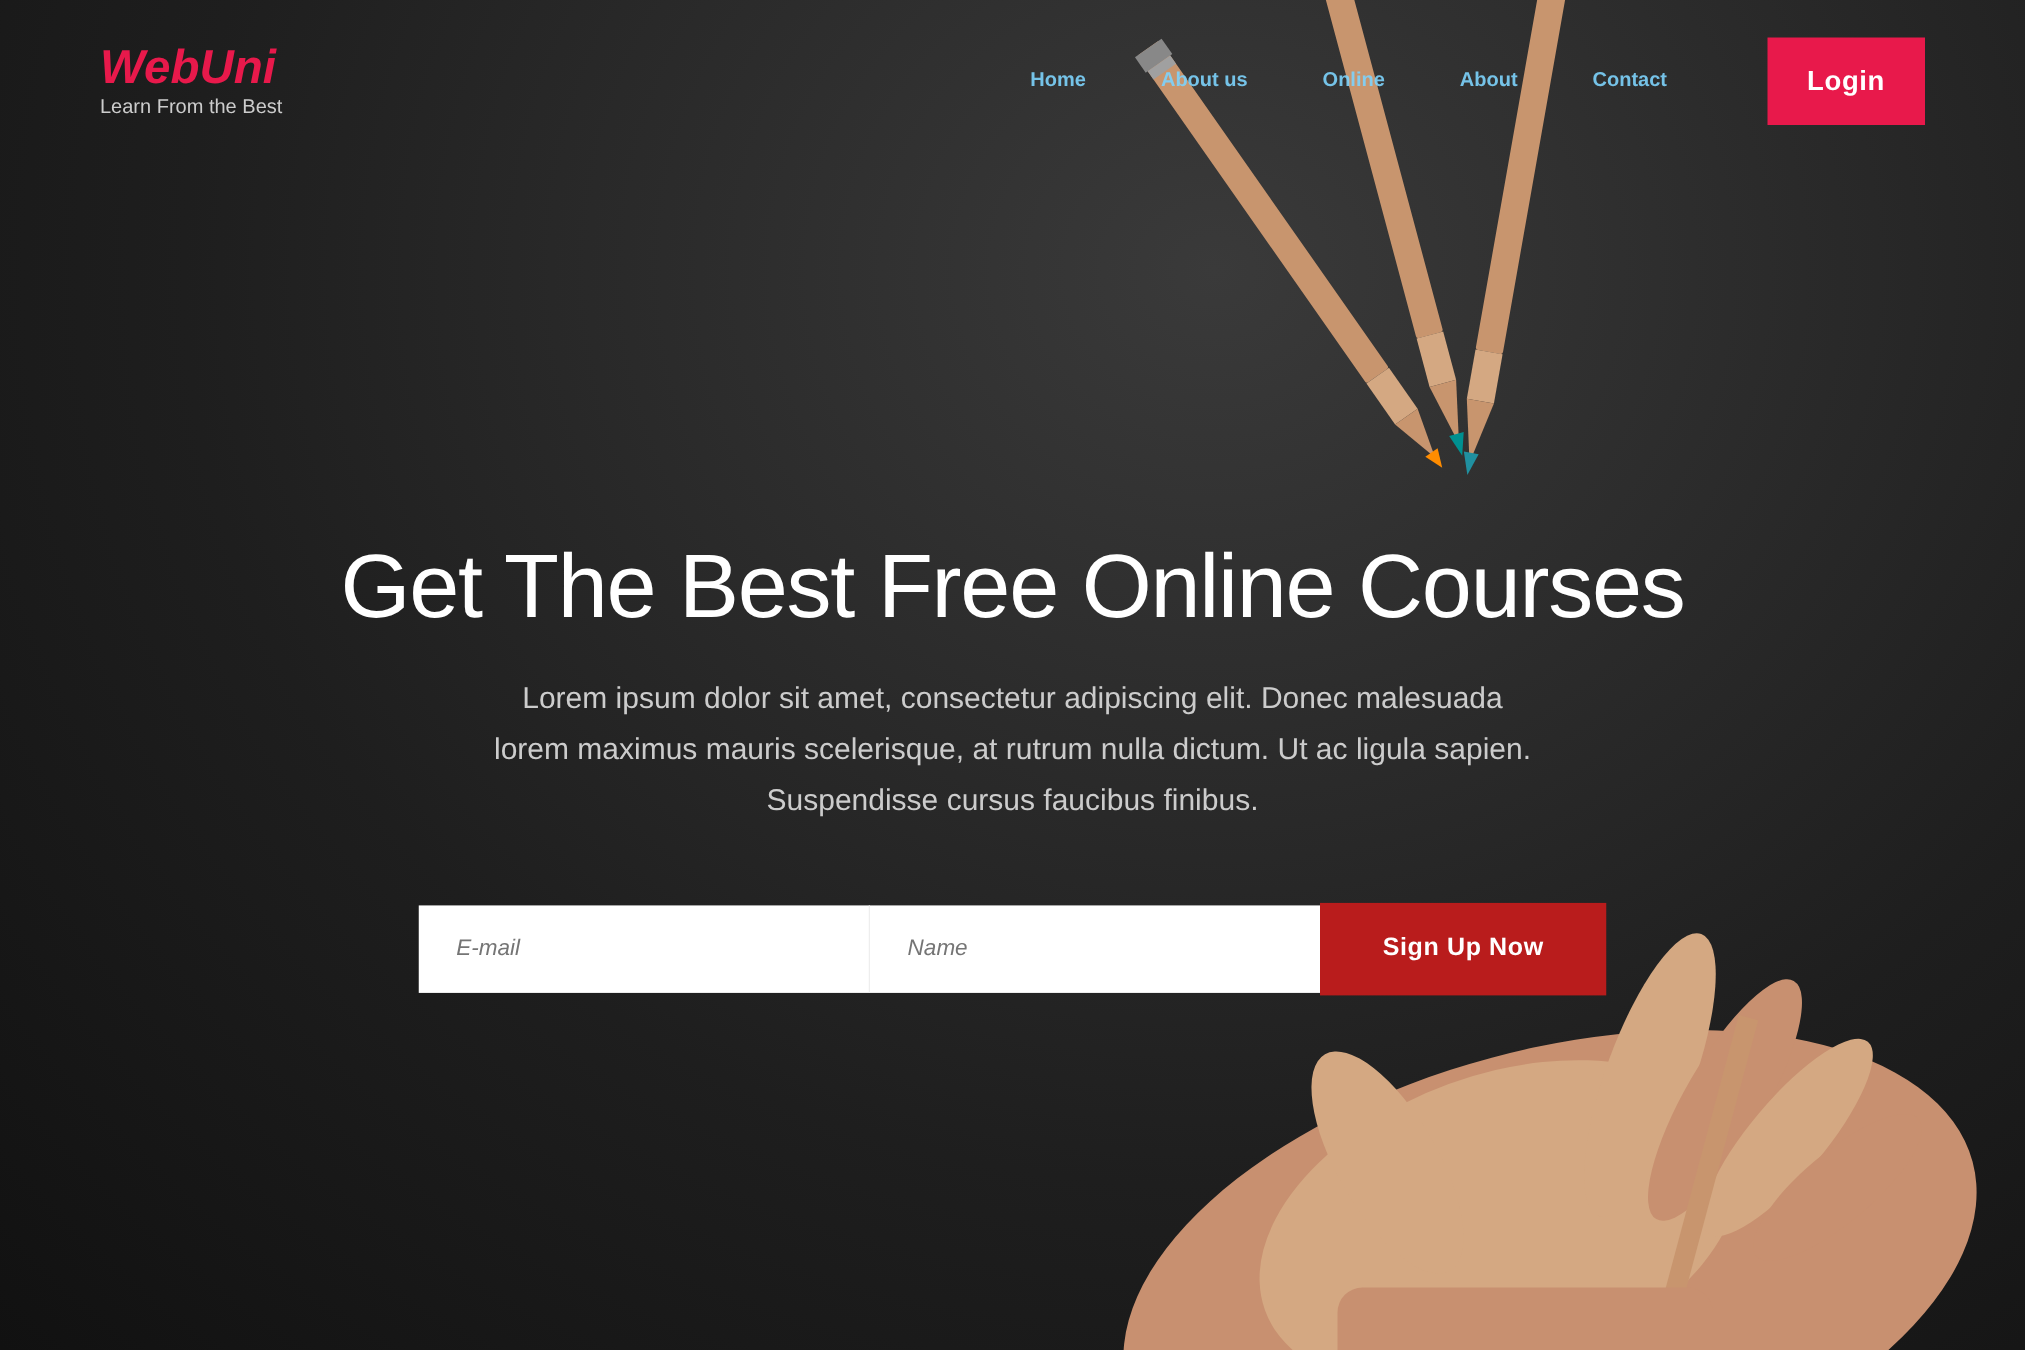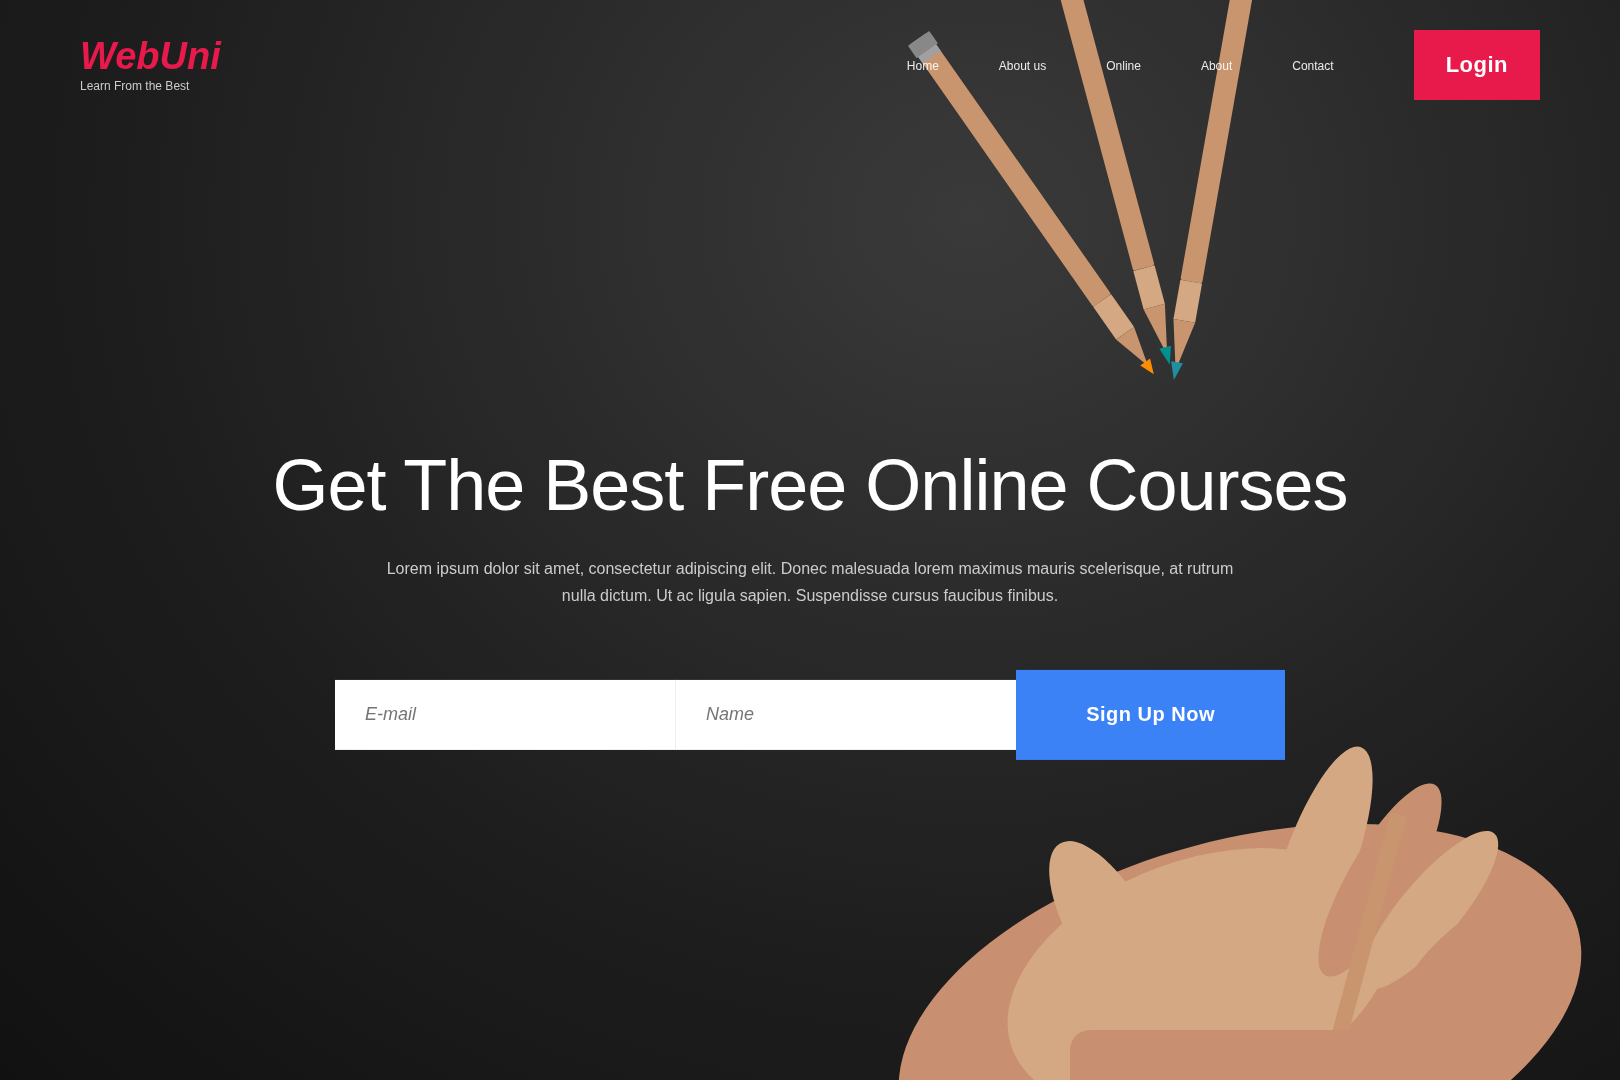--- a/index.html
+++ b/index.html
@@ -71,37 +71,37 @@
       color: #fff;
       line-height: 1;
       font-style: italic;
     }
 
     .logo-text span {
       color: #e8194b;
     }
 
     .logo-tagline {
-      font-size: 12px;
+      font-size: 16px;
       color: #ccc;
       margin-top: 4px;
     }
 
     .nav-links {
       display: flex;
       align-items: center;
       gap: 60px;
       list-style: none;
     }
 
     .nav-links li a {
-      color: #ffffff;
+      color: #7dd3fc;
       text-decoration: none;
-      font-size: 12px;
-      font-weight: 400;
+      font-size: 16px;
+      font-weight: 700;
       opacity: 0.9;
     }
 
     .login-btn {
       margin-left: 80px;
       background: #e8194b;
       color: #fff;
       border: none;
       padding: 22px 32px;
       font-size: 22px;
@@ -124,21 +124,21 @@
     .hero-title {
       font-size: 72px;
       font-weight: 300;
       color: #fff;
       line-height: 1.1;
       margin-bottom: 30px;
       letter-spacing: -1px;
     }
 
     .hero-description {
-      font-size: 16px;
+      font-size: 24px;
       color: #ccc;
       line-height: 1.7;
       margin-bottom: 60px;
       max-width: 850px;
       margin-left: auto;
       margin-right: auto;
     }
 
     .signup-form {
       display: flex;
@@ -159,23 +159,23 @@
       color: #888;
       background: #fff;
       font-style: italic;
     }
 
     .signup-form input:first-child {
       border-right: 1px solid #eee;
     }
 
     .signup-btn {
-      height: 90px;
-      padding: 0 70px;
-      background: #3b82f6;
+      height: 74px;
+      padding: 0 50px;
+      background: #b91c1c;
       color: #fff;
       border: none;
       font-size: 20px;
       font-weight: 600;
       cursor: pointer;
       white-space: nowrap;
       letter-spacing: 0.5px;
     }
 
     

